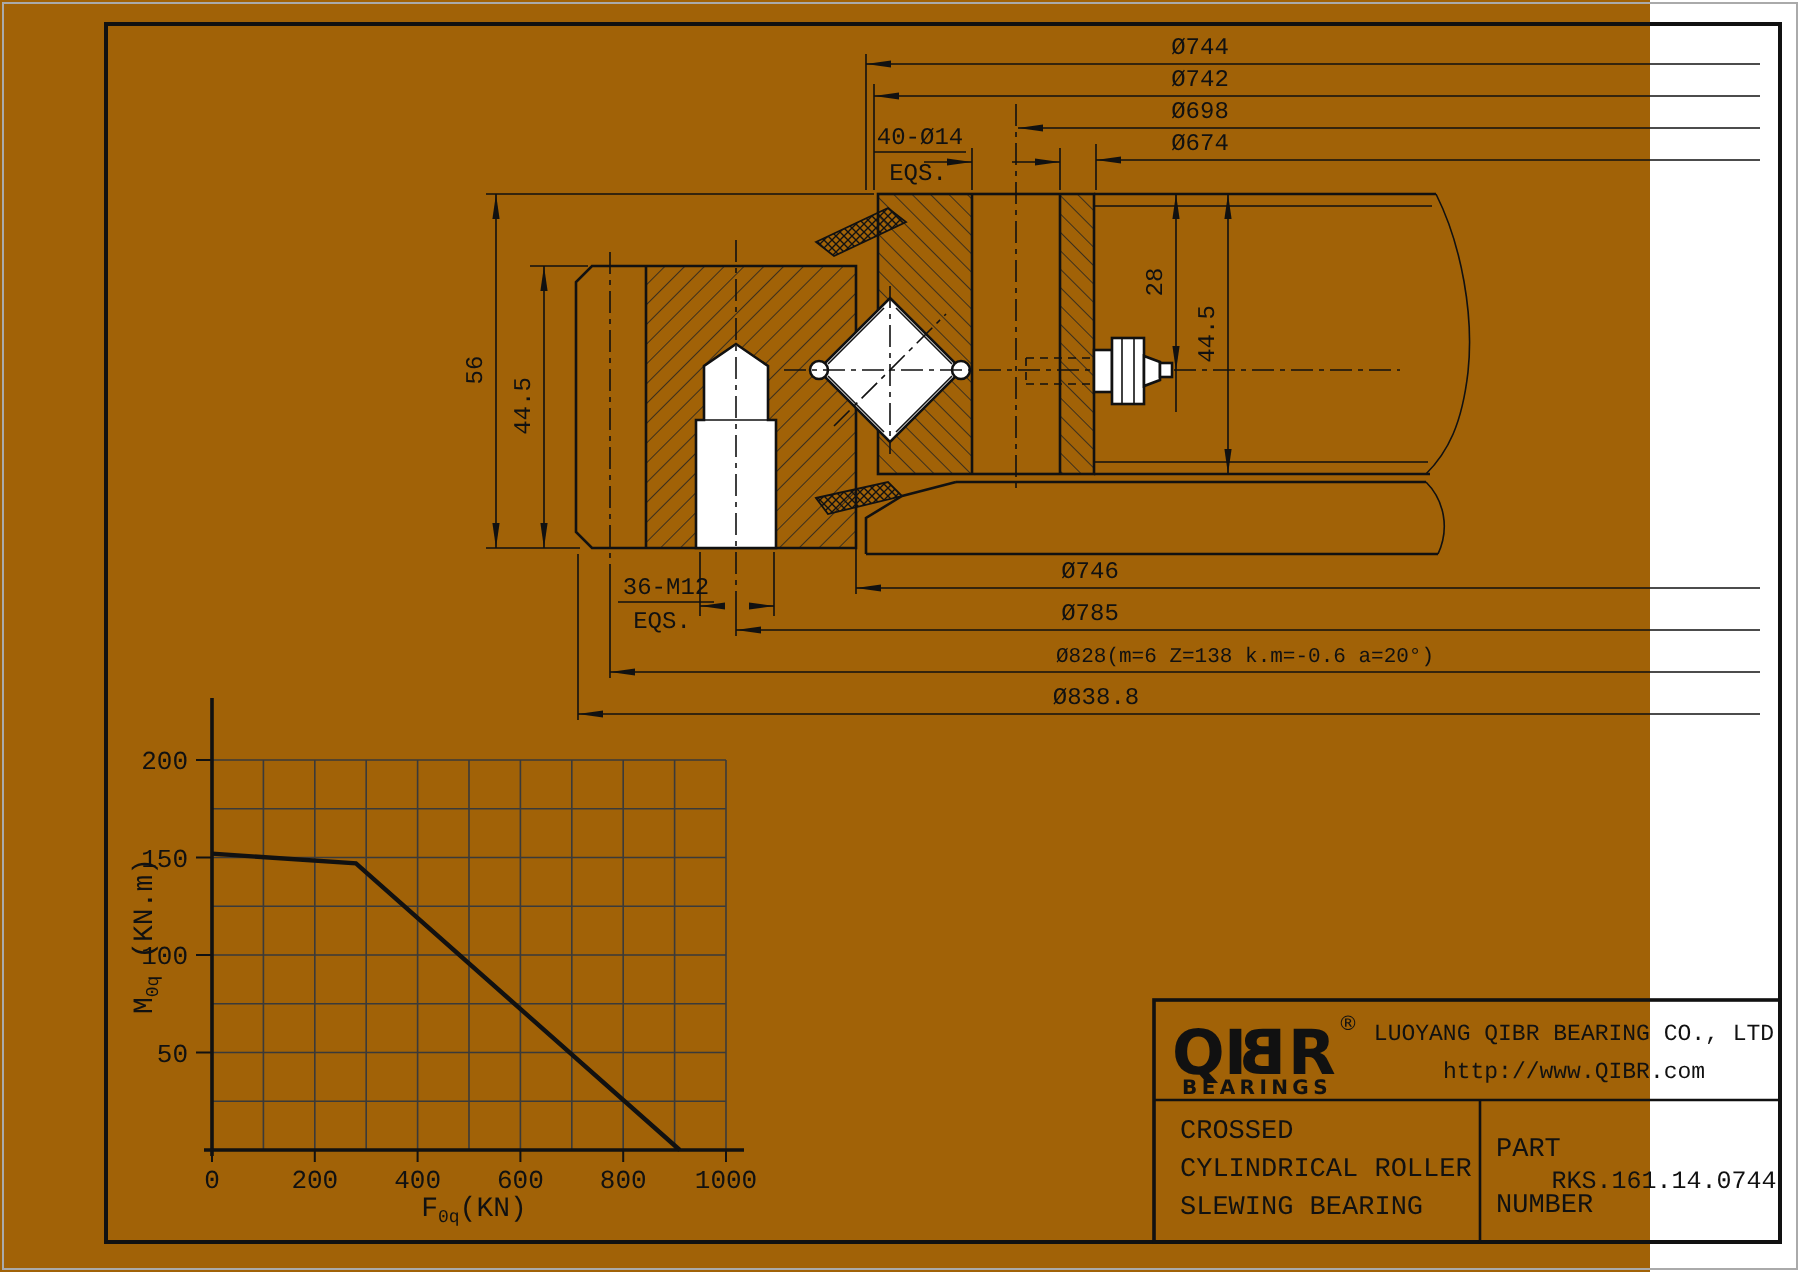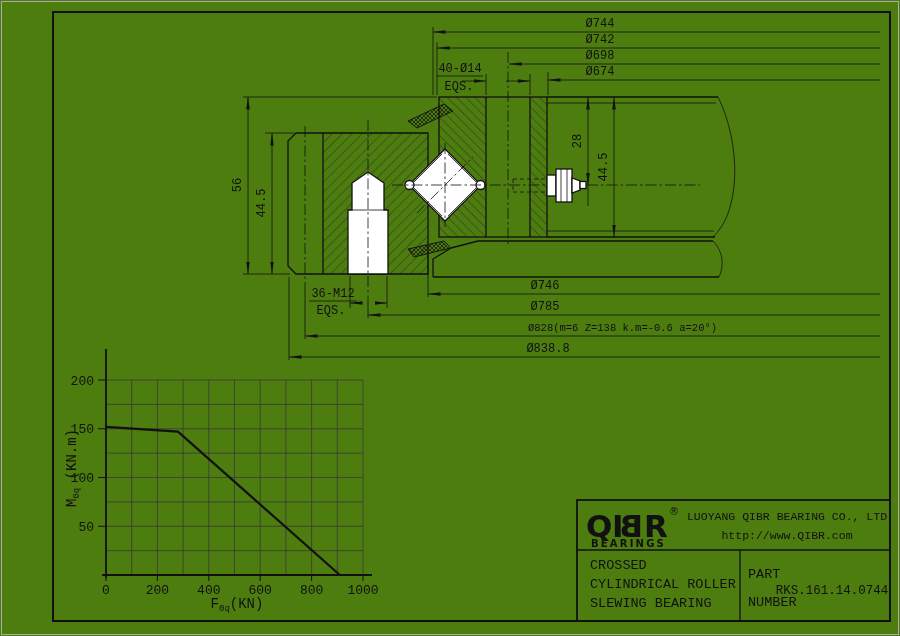--- a/index.html
+++ b/index.html
@@ -1,16 +1,16 @@
 <!DOCTYPE html>
 <html><head>
 <meta charset="utf-8">
 <style>
   html,body{margin:0;padding:0;background:#fff;}
-  .wrap{width:900px;height:636px;position:relative;background:#4d7c0f;}
+  .wrap{width:825px;height:636px;position:relative;background:#a16207;}
   svg text{fill:#111;}
   .dim{font:12px "Liberation Mono", monospace;}
   .dim-sm{font:10.5px "Liberation Mono", monospace;}
   .tick-label{font:13px "Liberation Mono", monospace;}
   .axis-label{font:14px "Liberation Mono", monospace;}
   .tb{font:13.5px "Liberation Mono", monospace;}
   .tb-sm{font:11.5px "Liberation Mono", monospace;}
   .pn{font:12.5px "Liberation Mono", monospace;}
   .logo-t{font:31px "DejaVu Sans", sans-serif;font-weight:bold;}
   .logo-r{font:10px "DejaVu Sans", sans-serif;}

